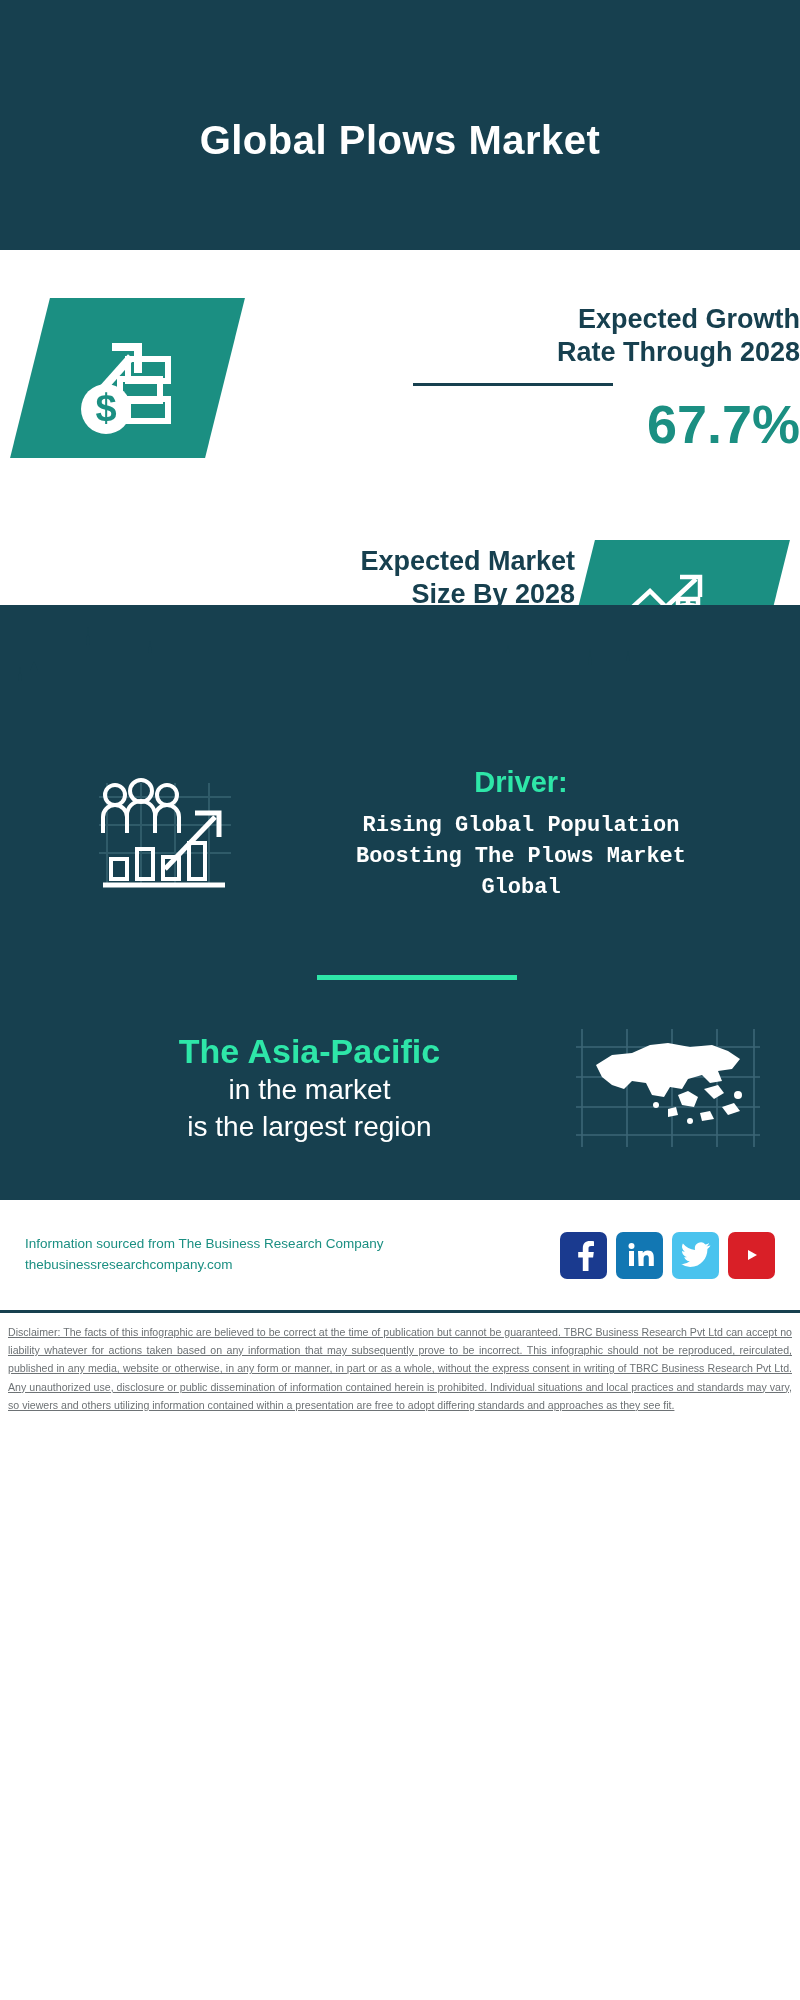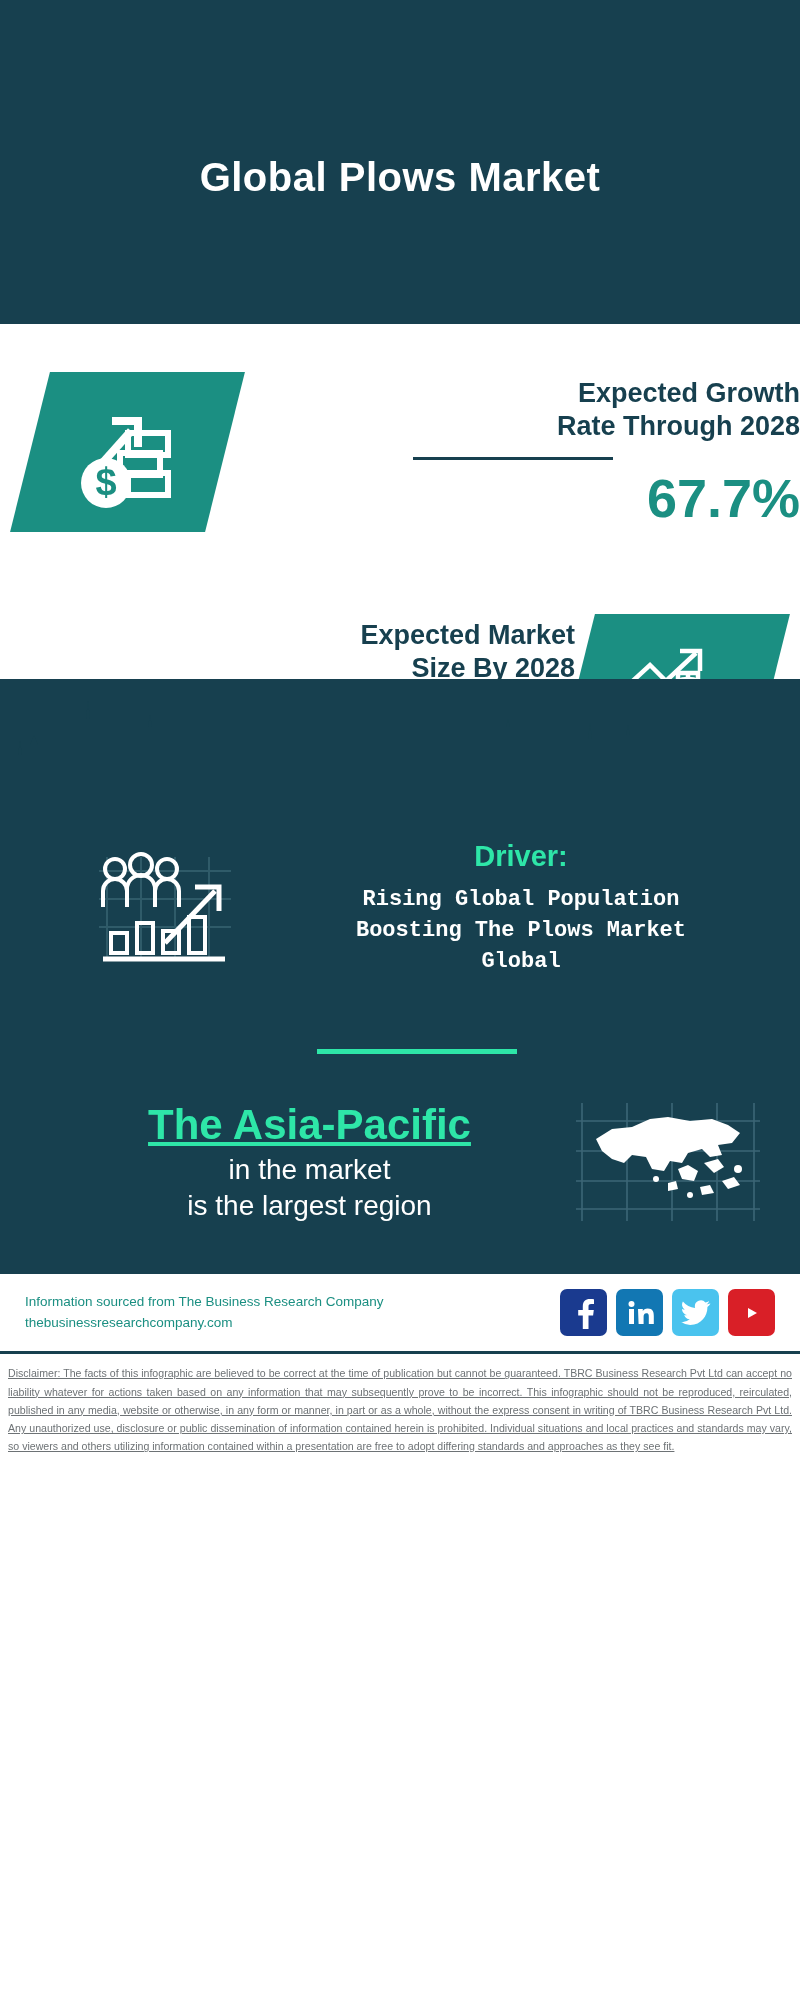--- a/index.html
+++ b/index.html
@@ -6,21 +6,21 @@
   html,body { width:800px; height:2000px; }
   body {
     font-family:"Liberation Sans", sans-serif;
     background:#ffffff;
     overflow:hidden;
     position:relative;
   }
 
   
   .header {
-    height:324px;
+    height:250px;
     background:#17404f;
     display:flex;
     align-items:center;
     justify-content:center;
     padding-top:30px;
   }
   .header-title {
     color:#ffffff;
     font-size:40px;
     font-weight:bold;
@@ -120,36 +120,35 @@
 
   
   .region-row {
     display:flex;
     align-items:center;
     padding:0 26px 40px 26px;
   }
   .region-text { flex:1; text-align:center; }
   .region-heading {
     color:#2ee6a8;
-    font-size:42px;
+    font-size:34px;
     font-weight:bold;
     line-height:1.25;
-    text-decoration:underline;
   }
   .region-sub {
     color:#ffffff;
     font-size:28px;
     line-height:1.3;
   }
   .region-map { width:215px; flex:none; display:flex; justify-content:center; }
 
   
   .footer {
     background:#ffffff;
-    height:80px;
+    height:113px;
     display:flex;
     align-items:center;
     padding:0 25px;
     border-bottom:3px solid #17404f;
   }
   .footer-source { flex:1; }
   .footer-source div {
     color:#1b8f82;
     font-size:13.5px;
     line-height:1.55;

